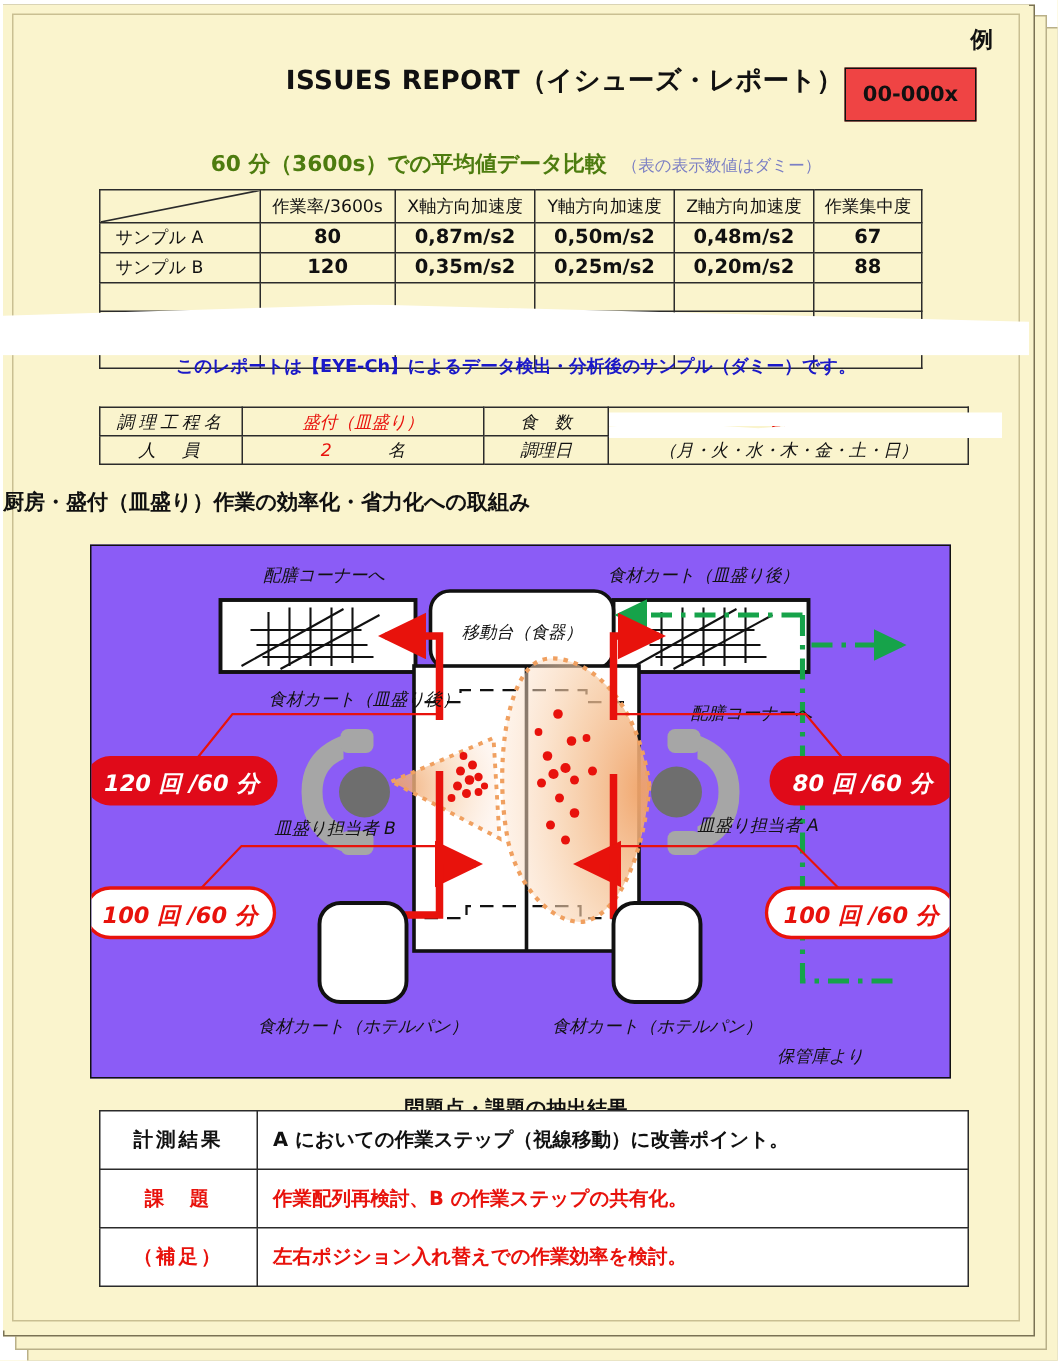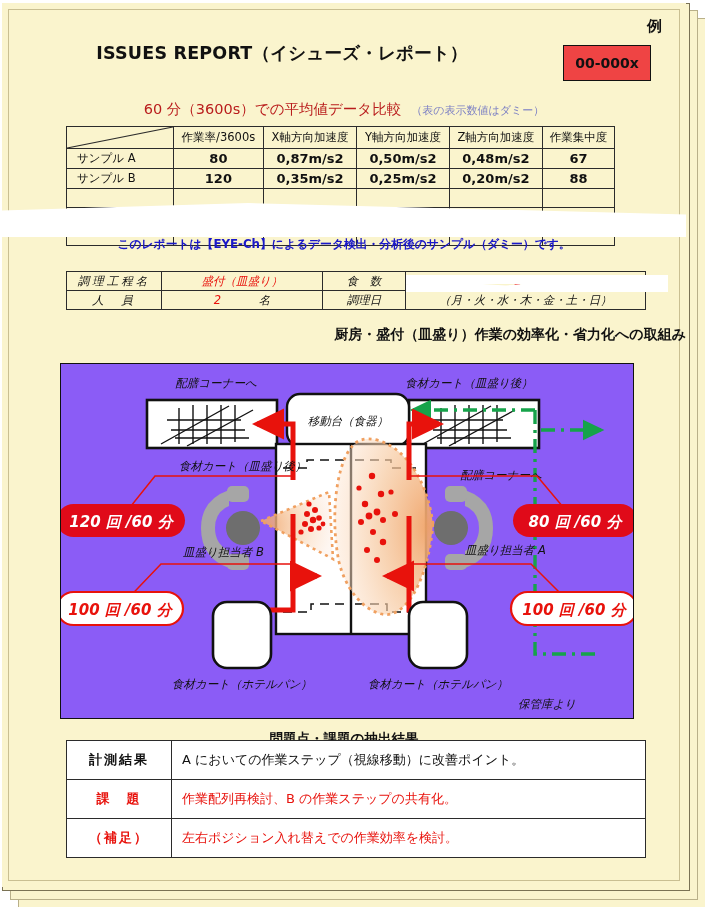--- a/index.html
+++ b/index.html
@@ -19,33 +19,33 @@
 
   #page{
     position:absolute;left:2px;top:3px;width:684px;height:884px;
     background:#faf4cd;overflow:hidden;
   }
   .inner-rule{position:absolute;left:6px;top:6px;width:670px;height:870px;border:1px solid #c9bf92;pointer-events:none;}
 
   
   #rei{position:absolute;right:24px;top:14px;font-size:15px;font-weight:bold;color:#111;}
   #title{
-    position:absolute;left:0;top:38px;width:560px;text-align:center;
+    position:absolute;left:0;top:38px;width:560px;text-align:right;
     font-size:17.5px;font-weight:bold;color:#111;letter-spacing:.2px;
   }
   #numbox{
     position:absolute;left:561px;top:42px;width:86px;height:34px;
     background:#ef4444;border:1.6px solid #111;
     display:flex;align-items:center;justify-content:center;
     font-size:14px;font-weight:bold;color:#111;
   }
 
   
   #sec1{position:absolute;left:0;top:96px;width:684px;text-align:center;}
-  #sec1 .h{font-size:14.5px;font-weight:normal;color:#b91c1c;}
+  #sec1 .h{font-size:14.5px;font-weight:bold;color:#4d7c0f;}
   #sec1 .note{font-size:11px;color:#7b7fc4;margin-left:10px;font-weight:normal;}
 
   
   #dtable{position:absolute;left:64px;top:123px;width:549px;border-collapse:collapse;}
   #dtable td,#dtable th{border:1px solid #2b2b2b;height:19px;padding:0 3px;text-align:center;
     font-size:11.5px;color:#111;background:transparent;}
   #dtable thead th{font-weight:normal;font-size:11.5px;height:21px;}
   #dtable .corner{position:relative;width:100px;overflow:hidden;}
   #dtable .corner svg{position:absolute;left:0;top:0;width:100%;height:100%;}
   #dtable .rowlab{text-align:left;padding-left:10px;font-size:11.5px;}
@@ -67,35 +67,35 @@
   
   .occl{position:absolute;background:#ffffff;pointer-events:none;}
   #occlA{left:0;top:200px;width:684px;height:34px;
     clip-path:polygon(0 22%,36% 0,100% 34%,100% 100%,0 100%);}
   #occlB{left:404px;top:272px;width:262px;height:17px;
     clip-path:polygon(0 55%,16% 40%,38% 62%,62% 30%,100% 50%,100% 100%,0 100%);
     background:#ffffff;}
   #occlC{left:404px;top:272px;width:262px;height:9px;background:#ffffff;}
 
   
-  #sec2{position:absolute;left:0;top:323px;width:684px;text-align:right;
+  #sec2{position:absolute;left:0;top:323px;width:684px;text-align:left;
     font-size:14px;font-weight:bold;color:#111;}
 
   
   #diagram{position:absolute;left:58px;top:360px;width:572px;height:354px;
     background:#8b5cf6;border:1.4px solid #111;font-style:italic;}
   #diagram svg{display:block;width:572px;height:354px;}
 
   
   #sec3{position:absolute;left:0;top:712px;width:684px;text-align:center;
     font-size:13.5px;font-weight:bold;color:#111;margin-top:15px;}
   #itable{position:absolute;left:64px;top:737px;width:580px;border-collapse:collapse;background:#fff;}
   #itable td{border:1.3px solid #2b2b2b;height:38px;font-size:13px;color:#111;padding:0 10px;}
   #itable .lab{width:84px;text-align:center;font-weight:bold;letter-spacing:2px;}
-  #itable .body{font-weight:normal;}
+  #itable .body{font-weight:bold;}
   #itable .red{color:#e8120c;}
 
   svg text{font-family:"DejaVu Sans","Liberation Sans",sans-serif;}
 </style>
 </head>
 <body>
 
 <div id="stack">
   <div class="sheet-back sheet3"></div>
   <div class="sheet-back sheet2"></div>

